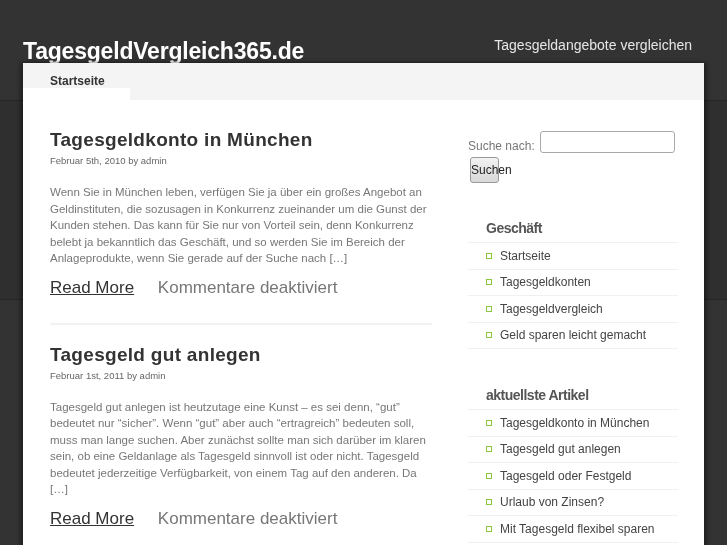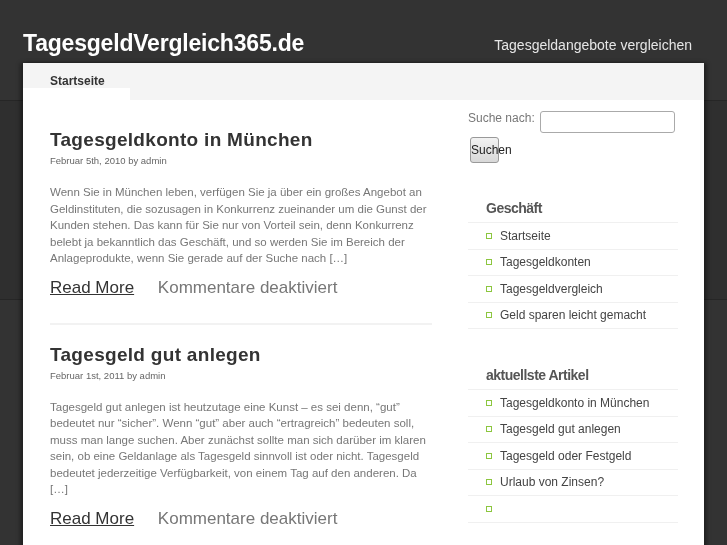--- a/index.html
+++ b/index.html
@@ -9,21 +9,21 @@
       font-family: "Liberation Sans", sans-serif;
       position: relative;
     }
     .bg-band {
       position: absolute; left: 0; top: 100px; width: 727px; height: 200px;
       background: #2f2f2f;
       border-top: 1px solid #262626;
       border-bottom: 1px solid #262626;
     }
     .site-title {
-      position: absolute; left: 23px; top: 30px;
+      position: absolute; left: 23px; top: 38px;
       color: #ffffff; font-size: 23px; font-weight: bold;
       letter-spacing: -0.2px;
       text-decoration: none;
     }
     .site-tagline {
       position: absolute; right: 35px; top: 37px;
       color: #e6e6e6; font-size: 14px;
     }
     .page {
       position: absolute; left: 23px; top: 63px; width: 681px; height: 490px;
@@ -52,21 +52,21 @@
       font-size: 11.5px; color: #777; line-height: 16.5px;
       margin-top: 18px;
     }
     .post-footer { margin-top: 11px; font-size: 17px; }
     .read-more { color: #333; text-decoration: underline; }
     .comments { color: #777; margin-left: 19px; }
     .post-divider {
       height: 2px; background: #f2f2f2; margin-top: 25px; margin-bottom: 19px;
     }
     .sidebar { position: absolute; left: 445px; top: 48px; width: 210px; }
-    .search-row { display: flex; align-items: flex-start; }
+    .search-row { display: flex; align-items: flex-end; margin-top: 20px; }
     .search-label { font-size: 12px; color: #777; margin-right: 5px; }
     .search-input {
       width: 135px; height: 22px; border: 1px solid #aaa; border-radius: 3px;
       background: #fff;
     }
     .search-button {
       margin-top: 4px; margin-left: 2px;
       width: 29px; height: 26px;
       border: 1px solid #999; border-radius: 3px;
       background: linear-gradient(to bottom, #f2f2f2, #d8d8d8);
@@ -173,17 +173,18 @@
         <li>
             <span class="bullet"></span>
             <span>Tagesgeld oder Festgeld</span>
           </li>
         <li>
             <span class="bullet"></span>
             <span>Urlaub von Zinsen?</span>
           </li>
         <li>
             <span class="bullet"></span>
+            <span>Mit Tagesgeld flexibel sparen</span>
           </li>
       </ul>
     </div>
   </div>
 </div>
 
 </body></html>

